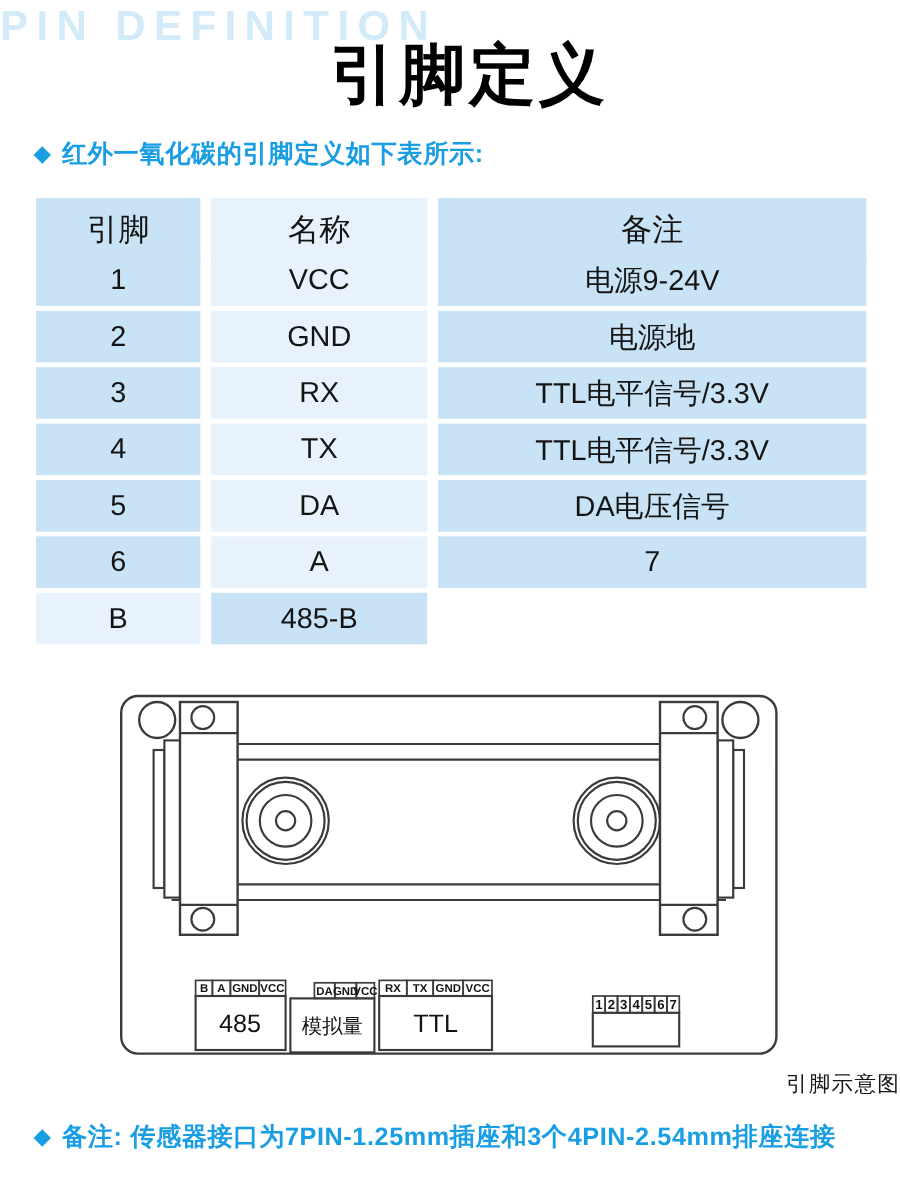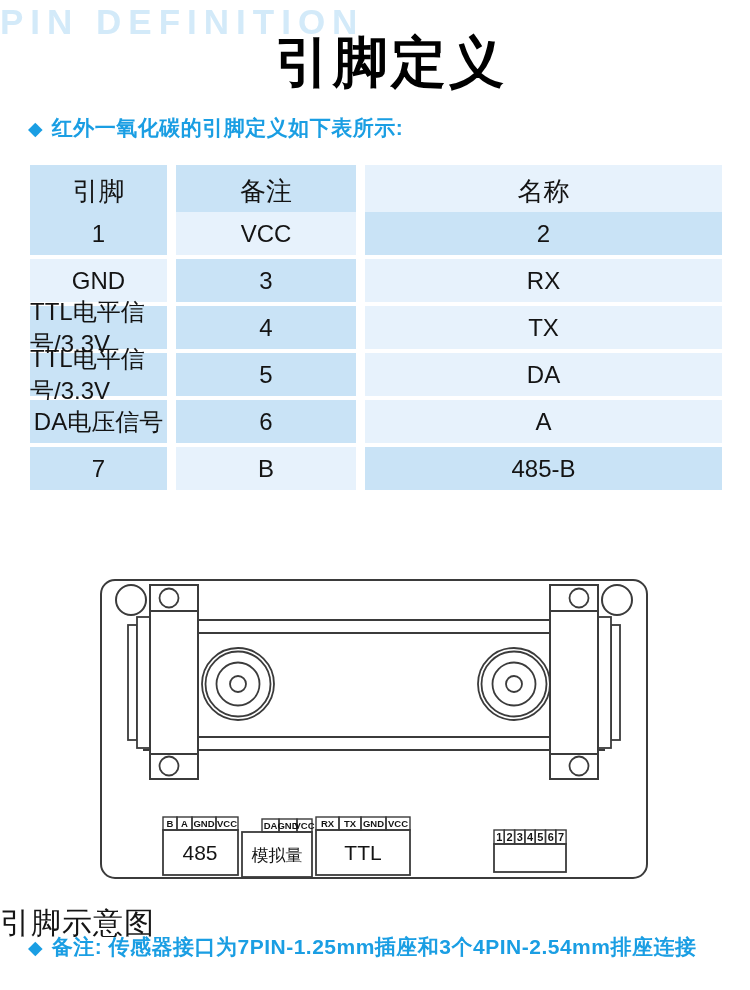--- a/index.html
+++ b/index.html
@@ -54,46 +54,48 @@
   .diagram{position:absolute;top:573px;left:95px;width:560px;height:312px;}
   .diagram svg{display:block;width:100%;height:100%;}
   .diagram text{font-family:"Liberation Sans","DejaVu Sans",sans-serif;fill:var(--ink);}
   .pin-label{font-size:9.5px;font-weight:700;text-anchor:middle;}
   .block-label{font-size:21px;text-anchor:middle;}
   .block-label.cjk{font-size:17px;}
   .digit-label{font-size:11px;font-weight:700;text-anchor:middle;}
 
   .diagram-caption{
     position:absolute;top:891px;left:0;width:100%;
-    text-align:left;font-size:30px;color:#151515;letter-spacing:1px;margin-top:12px;
+    text-align:right;font-size:18px;color:#151515;letter-spacing:1px;
   }
 </style>
 </head>
 <body>
 
 <div class="frame">
 
   <div class="watermark">PIN DEFINITION</div>
   <div class="page-title">引脚定义</div>
 
   <div class="bullet-line intro-line">
     <span class="diamond">◆</span>
     <span class="bullet-text">红外一氧化碳的引脚定义如下表所示:</span>
   </div>
 
   <div class="pin-table">
     <div class="cell head">引脚</div>
+    <div class="cell head mid">名称</div>
     <div class="cell head">备注</div>
-    <div class="cell head mid">名称</div>
 
     <div class="cell">1</div>
     <div class="cell mid">VCC</div>
+    <div class="cell">电源9-24V</div>
 
     <div class="cell">2</div>
     <div class="cell mid">GND</div>
+    <div class="cell">电源地</div>
 
     <div class="cell">3</div>
     <div class="cell mid">RX</div>
     <div class="cell">TTL电平信号/3.3V</div>
 
     <div class="cell">4</div>
     <div class="cell mid">TX</div>
     <div class="cell">TTL电平信号/3.3V</div>
 
     <div class="cell">5</div>

